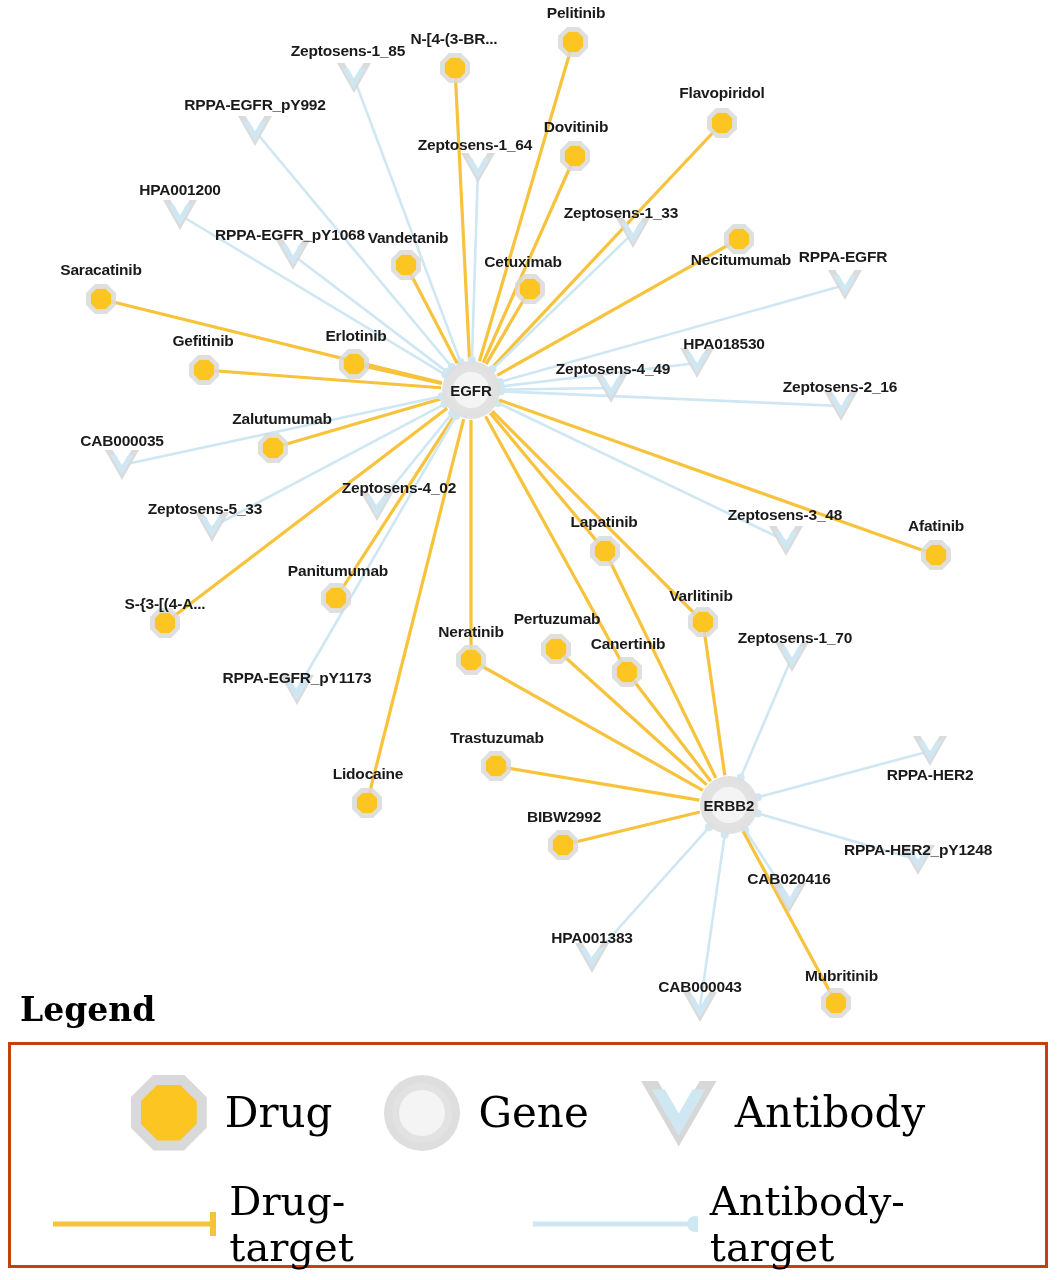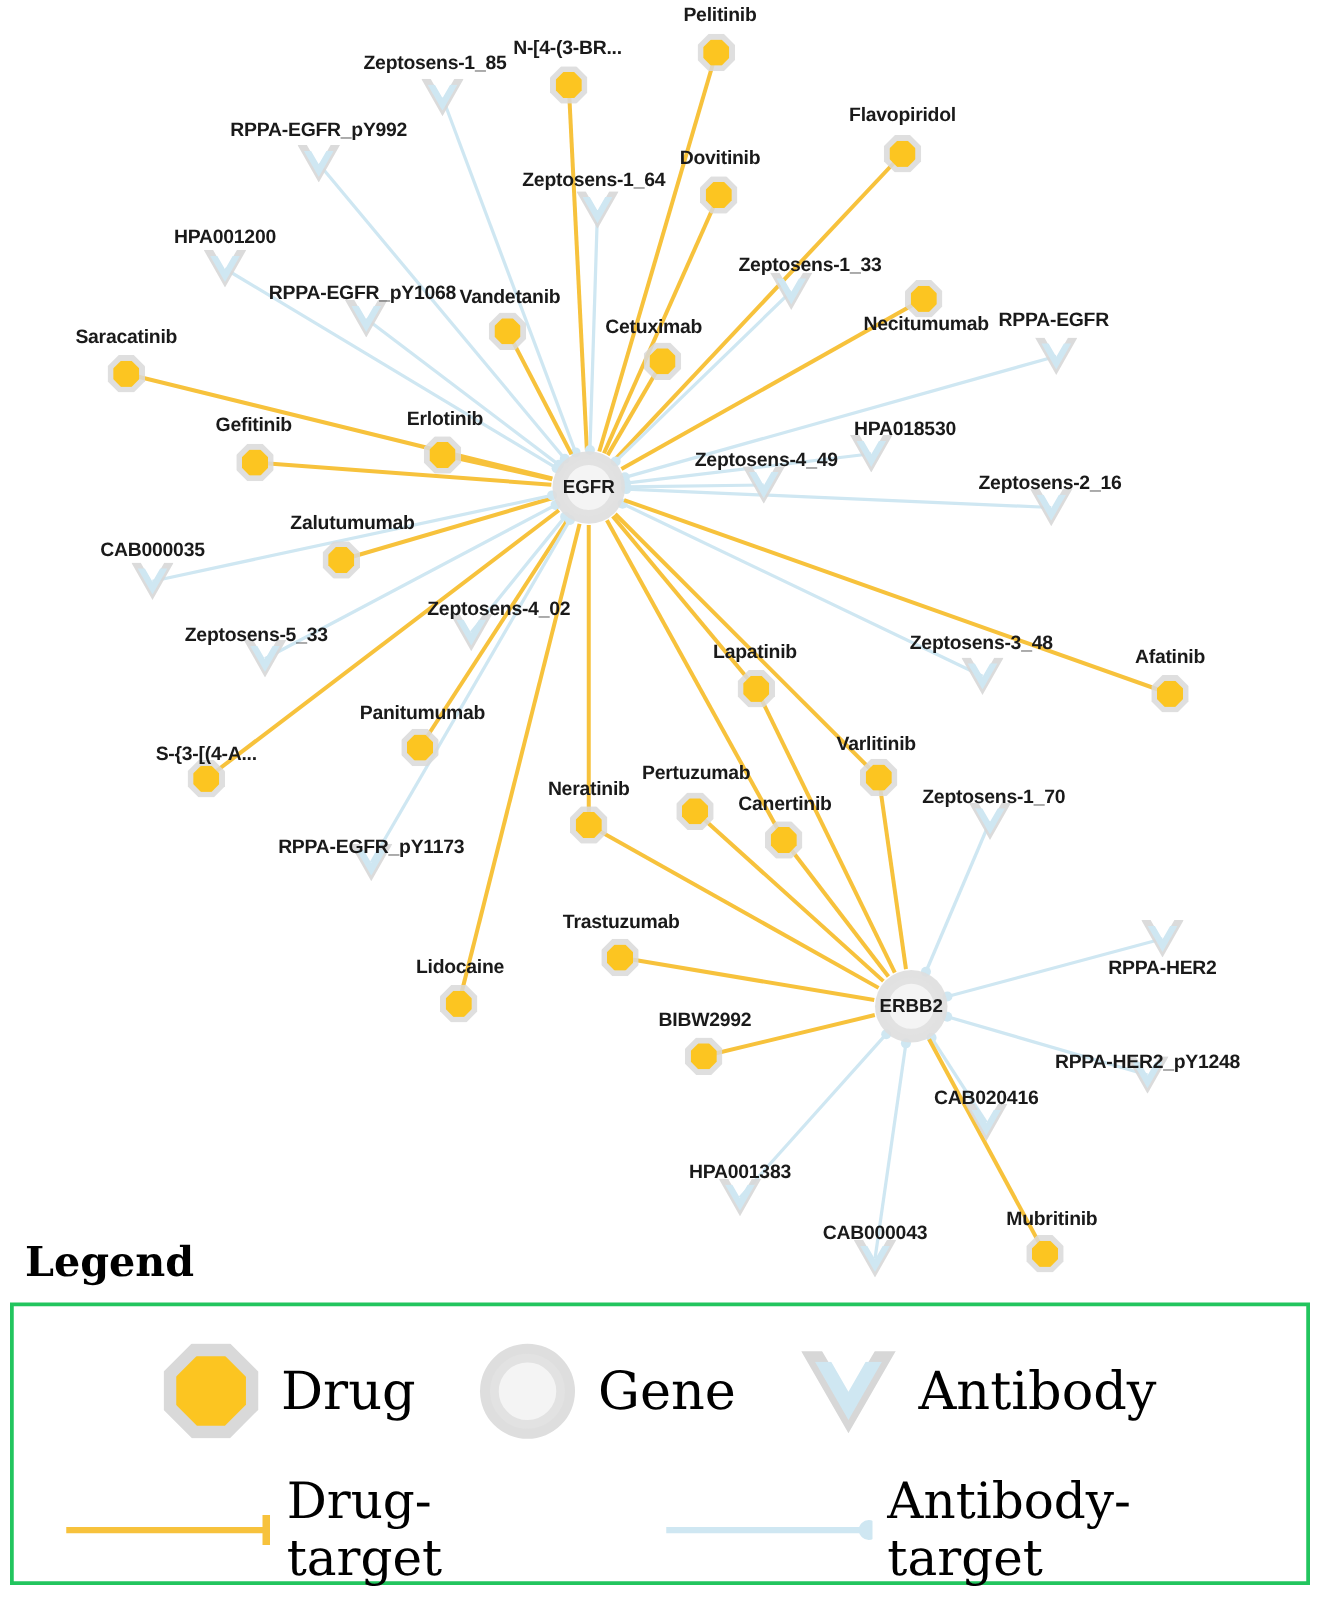--- a/index.html
+++ b/index.html
@@ -129,21 +129,21 @@
     font-size: 33px;
     font-weight: bold;
     color: #000;
   }
   #legend-box {
     position: absolute;
     left: 8px;
     top: 1042px;
     width: 1040px;
     height: 226px;
-    border: 3px solid #22c55e;
+    border: 3px solid #c2410c;
     box-sizing: border-box;
     background: #fff;
   }
   .legend-row1 {
     position: absolute;
     left: 0; top: 0;
     width: 100%;
     height: 135px;
     display: flex;
     align-items: center;
@@ -502,21 +502,21 @@
   <div id="labels-layer">
       <div class="label" style="left: 576px; top: 22px;">Pelitinib</div>
       <div class="label" style="left: 454px; top: 48px;">N-[4-(3-BR...</div>
       <div class="label" style="left: 348px; top: 60px;">Zeptosens-1_85</div>
       <div class="label" style="left: 722px; top: 102px;">Flavopiridol</div>
       <div class="label" style="left: 255px; top: 114px;">RPPA-EGFR_pY992</div>
       <div class="label" style="left: 576px; top: 136px;">Dovitinib</div>
       <div class="label" style="left: 475px; top: 154px;">Zeptosens-1_64</div>
       <div class="label" style="left: 180px; top: 199px;">HPA001200</div>
       <div class="label" style="left: 741px; top: 221px; margin-top: 48px;">Necitumumab</div>
-      <div class="label" style="left: 648px; top: 222px;">Zeptosens-1_33</div>
+      <div class="label" style="left: 621px; top: 222px;">Zeptosens-1_33</div>
       <div class="label" style="left: 290px; top: 244px;">RPPA-EGFR_pY1068</div>
       <div class="label" style="left: 408px; top: 247px;">Vandetanib</div>
       <div class="label" style="left: 523px; top: 271px;">Cetuximab</div>
       <div class="label" style="left: 843px; top: 266px;">RPPA-EGFR</div>
       <div class="label" style="left: 101px; top: 279px;">Saracatinib</div>
       <div class="label" style="left: 203px; top: 350px;">Gefitinib</div>
       <div class="label" style="left: 356px; top: 345px;">Erlotinib</div>
       <div class="label" style="left: 724px; top: 353px;">HPA018530</div>
       <div class="label" style="left: 613px; top: 378px;">Zeptosens-4_49</div>
       <div class="label" style="left: 840px; top: 396px;">Zeptosens-2_16</div>

